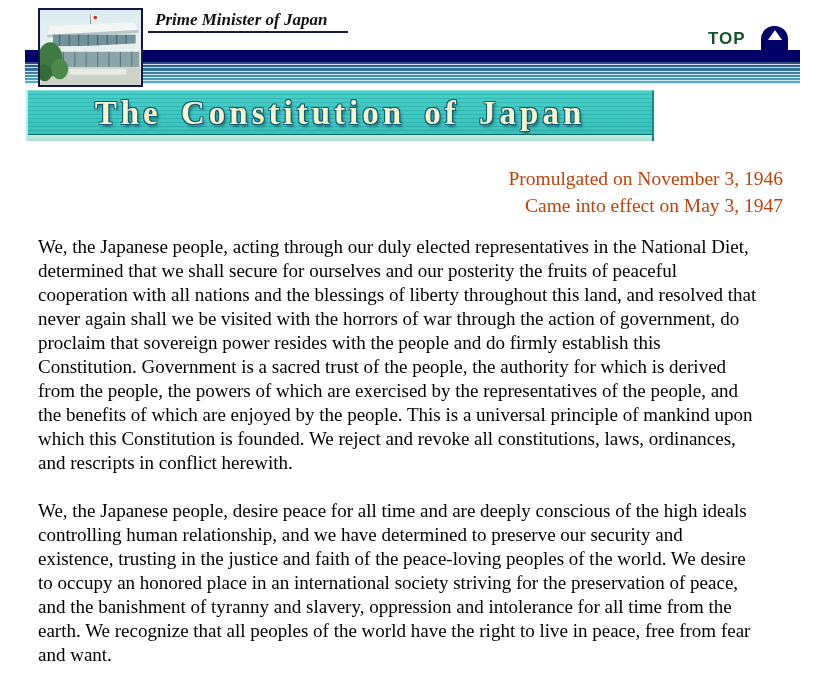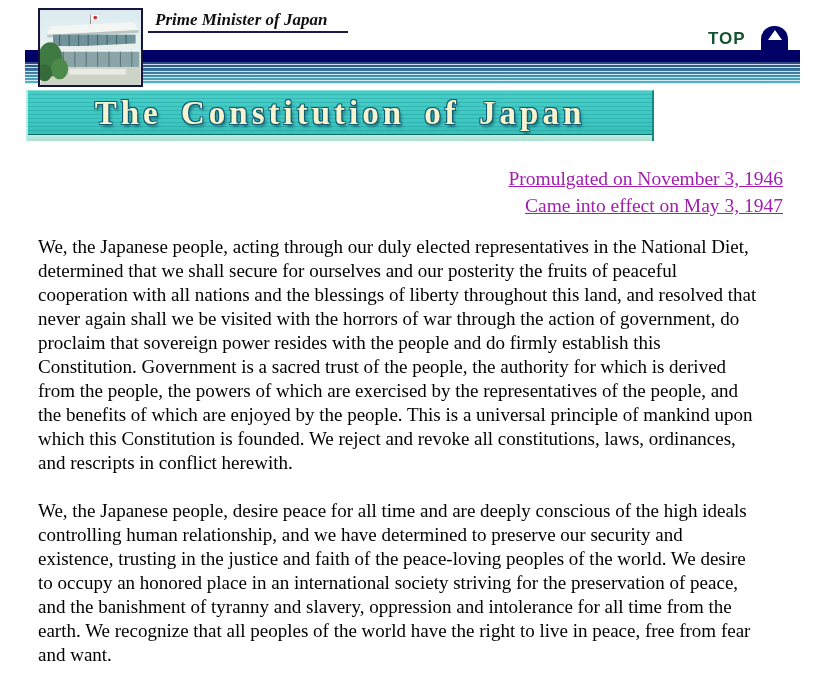--- a/index.html
+++ b/index.html
@@ -106,22 +106,21 @@
     height: 7px;
     border-top: 1px solid #0e6b66;
     background: linear-gradient(180deg, #c4ece0 0%, #aadfd2 100%);
   }
 
   
   .dates {
     margin: 24px 30px 15px 0;
     text-align: right;
     font-size: 19.5px; line-height: 27px;
-    color: #a21caf;
-    text-decoration: underline;
+    color: #c2410c;
   }
   .preamble {
     margin: 16px 0 0 38px;
     width: 722px;
     font-size: 19px; line-height: 24px;
     color: #000000;
     text-align: left;
   }
   .preamble p + p { margin-top: 24px; }
 </style>

